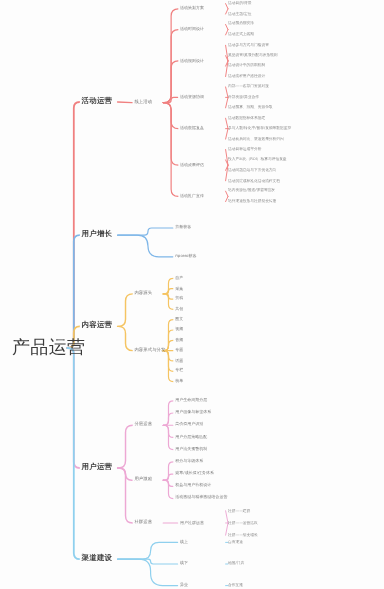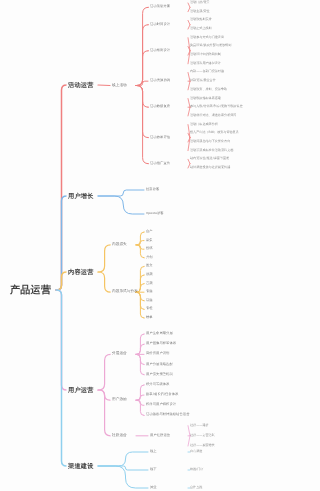--- a/index.html
+++ b/index.html
@@ -13,22 +13,22 @@
   #canvas{position:absolute;inset:0;width:300px;height:491px;}
   svg.links{position:absolute;left:0;top:0;width:300px;height:491px;}
   .node{
     position:absolute;
     white-space:nowrap;
     color:#4a4a4a;
     line-height:1.05;
     transform:translateY(-50%);
   }
   .root{
-    font-size:10px;
-    font-weight:bold;
+    font-size:15px;
+    font-weight:normal;
     color:#3b3b3b;
     letter-spacing:.3px;
   }
   .l1{
     font-size:6.2px;
     font-weight:bold;
     color:#3f3f3f;
     letter-spacing:.2px;
   }
   .l2{

